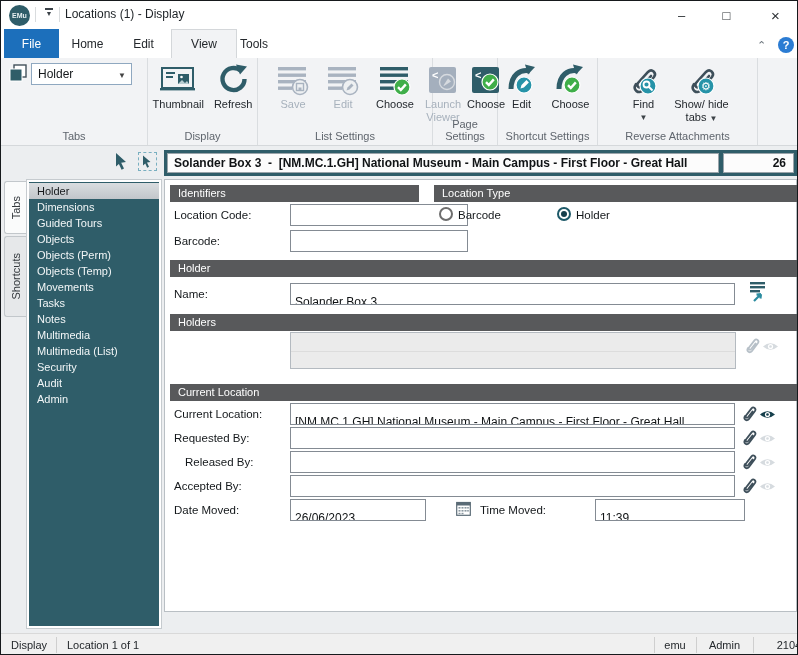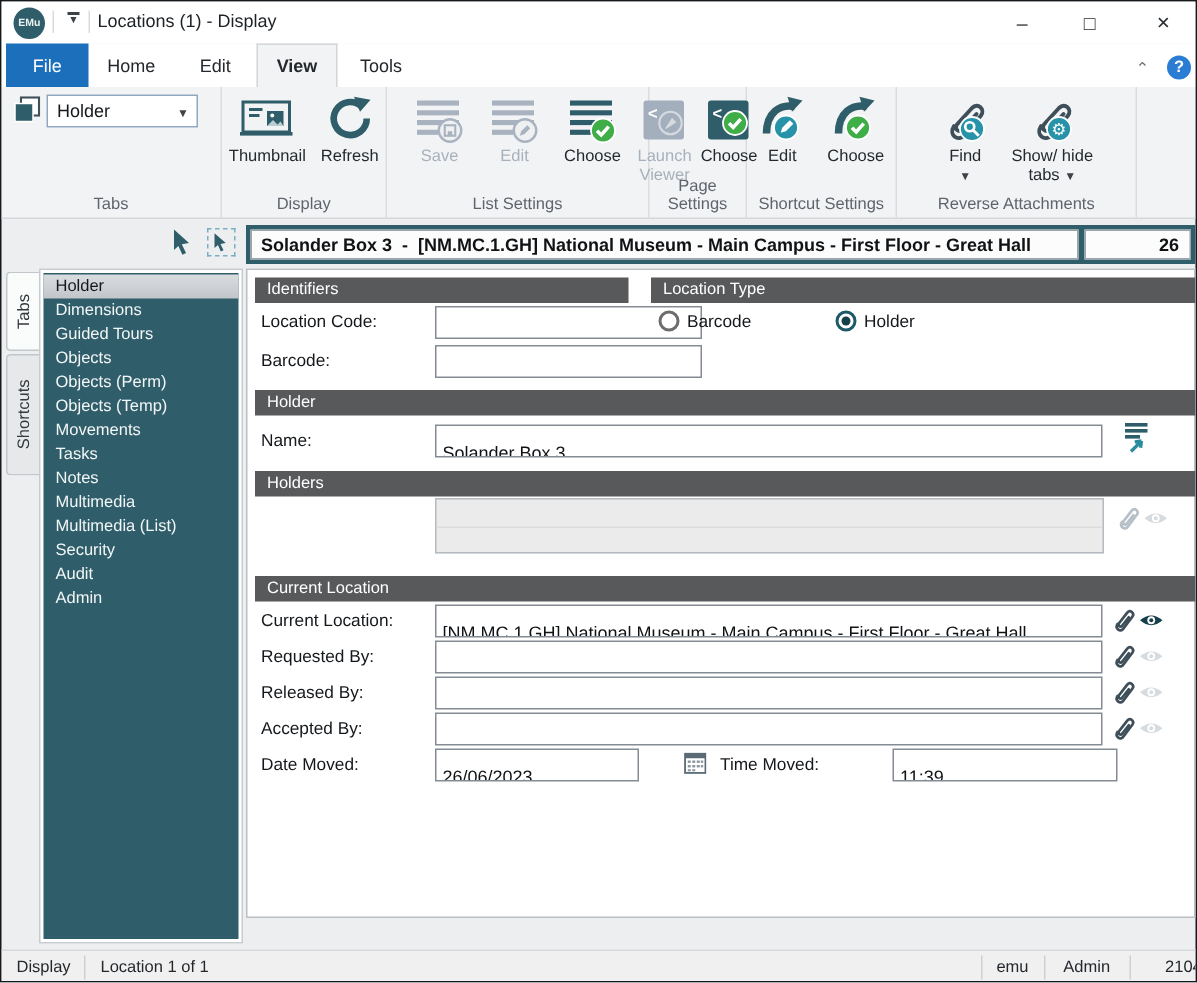--- a/index.html
+++ b/index.html
@@ -96,21 +96,21 @@
     <div class="win-title">Locations (1) - Display</div>
     <div class="winbtn" style="left:658px;">–</div>
     <div class="winbtn" style="left:703px;">□</div>
     <div class="winbtn" style="left:752px;font-size:15px;">×</div>
   </div>
 
   <div class="tabrow">
     <div class="mtab file" style="left:3px;width:55px;">File</div>
     <div class="mtab" style="left:58px;width:57px;">Home</div>
     <div class="mtab" style="left:115px;width:55px;">Edit</div>
-    <div class="mtab active" style="left:170px;width:54px;font-weight:bold;">View</div>
+    <div class="mtab active" style="left:170px;width:66px;">View</div>
     <div class="mtab" style="left:224px;width:58px;">Tools</div>
   </div>
   <div class="collapse-chev">⌃</div>
   <div class="help-circle">?</div>
 
   <div class="ribbon">
 
     <div class="rgroup" style="left:0;width:147px;">
       <span class="abs" style="left:7px;top:5px;">
         <svg width="20" height="20" viewBox="0 0 20 20">
@@ -407,21 +407,21 @@
       </svg>
     </span>
     <span class="abs" style="left:594px;top:251px;">
       <svg width="17" height="13" viewBox="0 0 17 13">
         <path d="M1 6.5 Q8.5 0 16 6.5 Q8.5 13 1 6.5 Z" fill="#d6dbdf"></path>
         <circle cx="8.5" cy="6.5" r="2.6" fill="#fff"></circle>
           <circle cx="8.5" cy="6.5" r="1.3" fill="#d6dbdf"></circle>
       </svg>
     </span>
 
-    <div class="flabel" style="left:9px;top:272px;text-align:right;">Released By:</div>
+    <div class="flabel" style="left:20px;top:272px;text-align:right;">Released By:</div>
     <div class="finput" style="left:125px;top:271px;width:445px;"></div>
     <span class="abs" style="left:575px;top:272px;">
       <svg width="18" height="20" viewBox="0 0 18 20">
         <path d="M5 12 C3 15 7 18 9 15 L15 7 C16.5 4.8 13.5 2 11.5 4.4 L6 11.5 C5 13 6.8 14.6 8.2 13 L12.5 7.5" fill="none" stroke="#3e4f5a" stroke-width="1.8" stroke-linecap="round"></path>
       </svg>
     </span>
     <span class="abs" style="left:594px;top:275px;">
       <svg width="17" height="13" viewBox="0 0 17 13">
         <path d="M1 6.5 Q8.5 0 16 6.5 Q8.5 13 1 6.5 Z" fill="#d6dbdf"></path>
         <circle cx="8.5" cy="6.5" r="2.6" fill="#fff"></circle>

